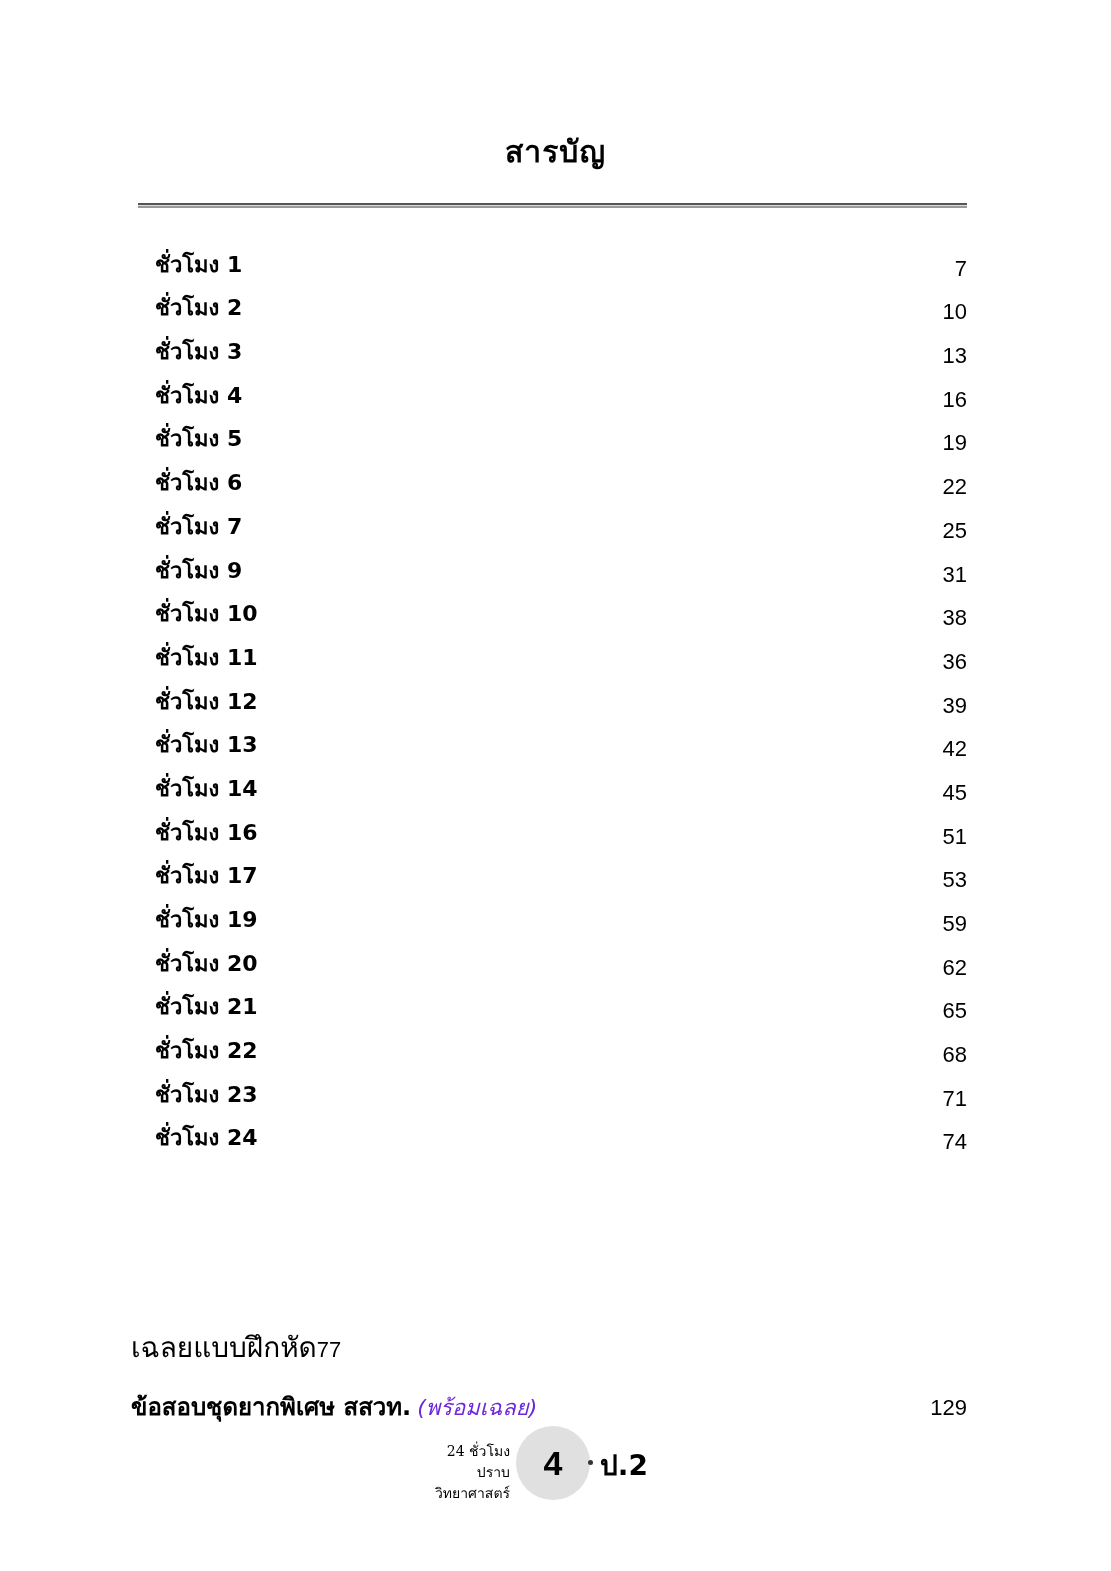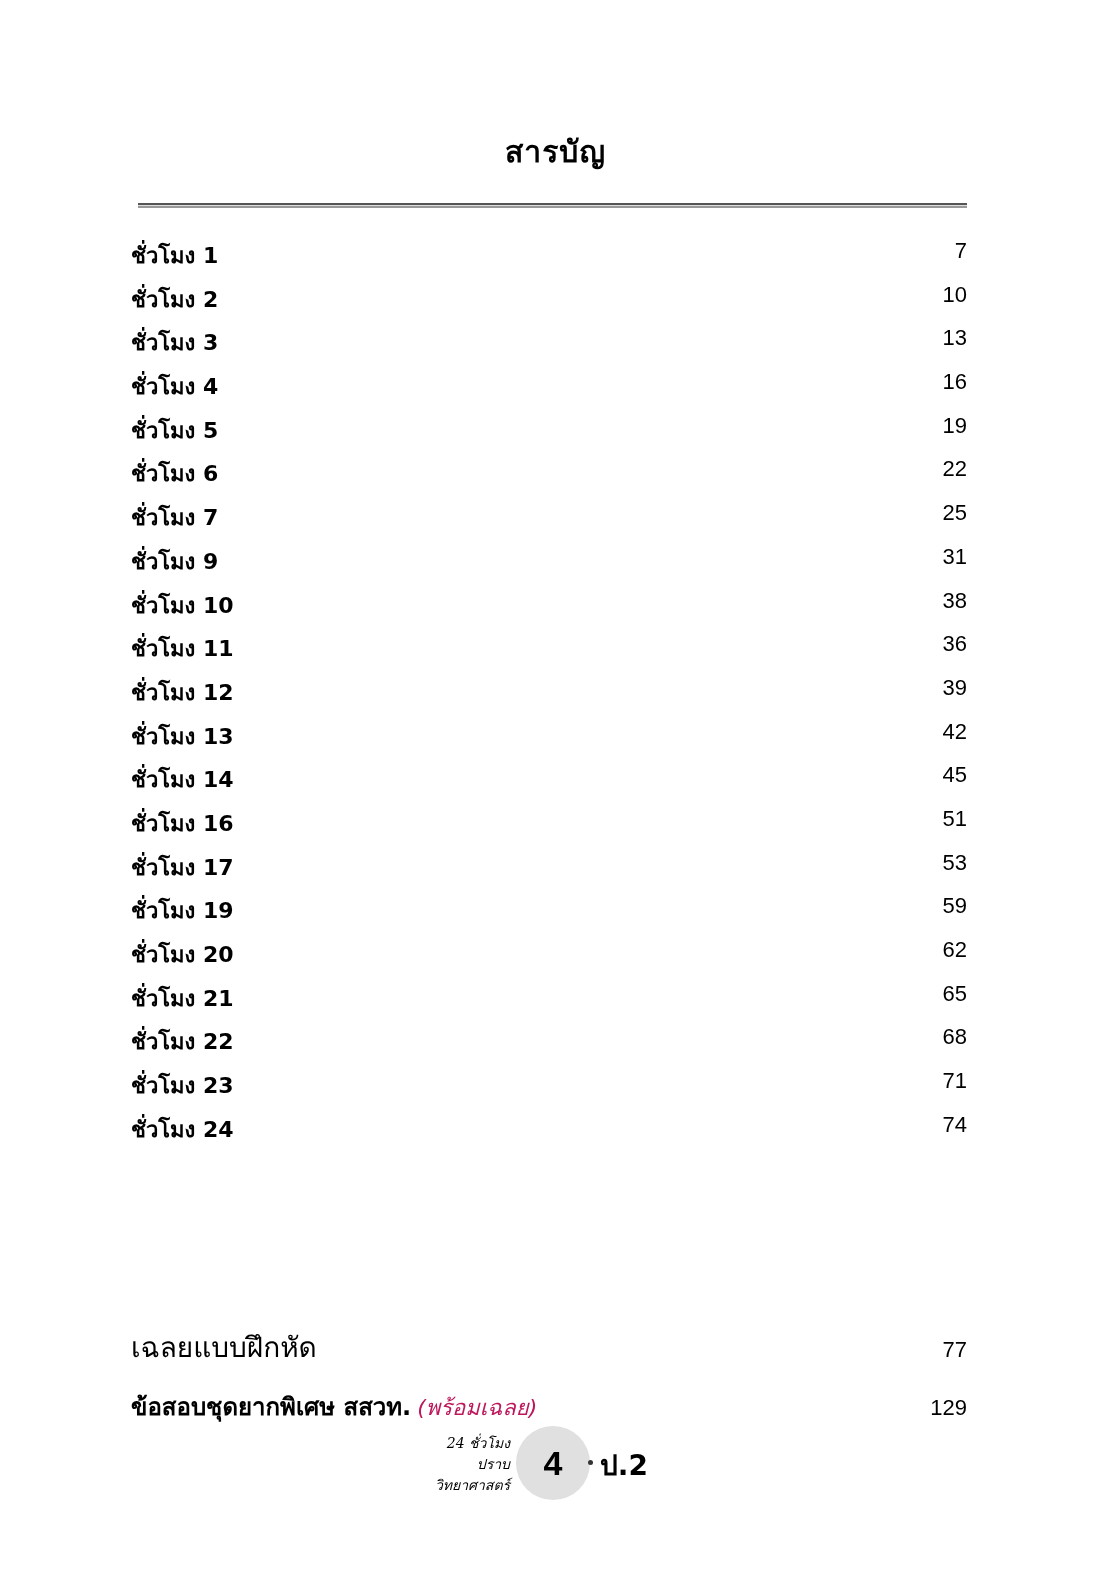--- a/index.html
+++ b/index.html
@@ -3,32 +3,32 @@
   <meta charset="utf-8">
   <style>
     html, body { margin: 0; padding: 0; background: #ffffff; }
     body { width: 1111px; height: 1571px; position: relative; overflow: hidden;
       font-family: "DejaVu Sans", "Liberation Sans", sans-serif; color: #000; }
     .title { position: absolute; left: 0; width: 1111px; top: 128px; text-align: center;
       font-size: 30px; font-weight: bold; letter-spacing: 1px; }
     .rule { position: absolute; left: 138px; width: 829px; top: 203px; height: 5px;
       border-top: 2px solid #555; border-bottom: 2px solid #999; background: #ddd; box-sizing: border-box; }
     .toc { position: absolute; left: 131px; width: 836px; top: 238px; }
-    .row { display: flex; justify-content: space-between; align-items: flex-start; height: 43.7px; }
+    .row { display: flex; justify-content: space-between; align-items: flex-end; height: 43.7px; margin-left: 24px; }
     .row .label { font-size: 22px; font-weight: bold; }
     .row .page { font-size: 22px; font-family: "Liberation Sans", sans-serif; }
-    .extra1 { position: absolute; left: 131px; width: 836px; top: 1294px; display: flex; justify-content: space-between; align-items: baseline; }
+    .extra1 { position: absolute; left: 131px; width: 836px; top: 1294px; display: flex; justify-content: flex-start; align-items: baseline; }
     .extra1 .label { font-size: 28px; }
     .extra2 { position: absolute; left: 131px; width: 836px; top: 1352px; display: flex; justify-content: space-between; align-items: baseline; }
     .extra2 .label { font-size: 24px; font-weight: bold; }
-    .extra2 .note { font-size: 22px; font-style: italic; font-weight: normal; color: #be185d; margin-left: 6px; }
+    .extra2 .note { font-size: 22px; font-style: italic; font-weight: normal; color: #6d28d9; margin-left: 6px; }
     .page-num { font-size: 22px; font-family: "Liberation Sans", sans-serif; margin-top: 43px; }
     .footer { position: absolute; top: 1425px; left: 0; width: 1111px; height: 80px; }
-    .footer .series { position: absolute; left: 415px; width: 95px; top: 8px; text-align: right;
-      font-size: 14px; font-style: italic; line-height: 21px; font-family: "DejaVu Serif", serif; }
+    .footer .series { position: absolute; left: 415px; width: 95px; top: 16px; text-align: right;
+      font-size: 14px; line-height: 21px; font-family: "DejaVu Serif", serif; }
     .footer .circle { position: absolute; left: 516px; top: 1px; width: 74px; height: 74px; border-radius: 50%;
       background: #e0e0e0; display: flex; align-items: center; justify-content: center; }
     .footer .circle span { font-size: 34px; font-weight: bold; font-family: "Liberation Sans", sans-serif; }
     .footer .dot { position: absolute; top: 35px; width: 5px; height: 5px; border-radius: 50%; background: #333; }
     .footer .grade { position: absolute; left: 600px; top: 18px; font-size: 28px; font-weight: bold; }
   </style>
 </head>
 <body>
 
 <div class="title">สารบัญ</div>

